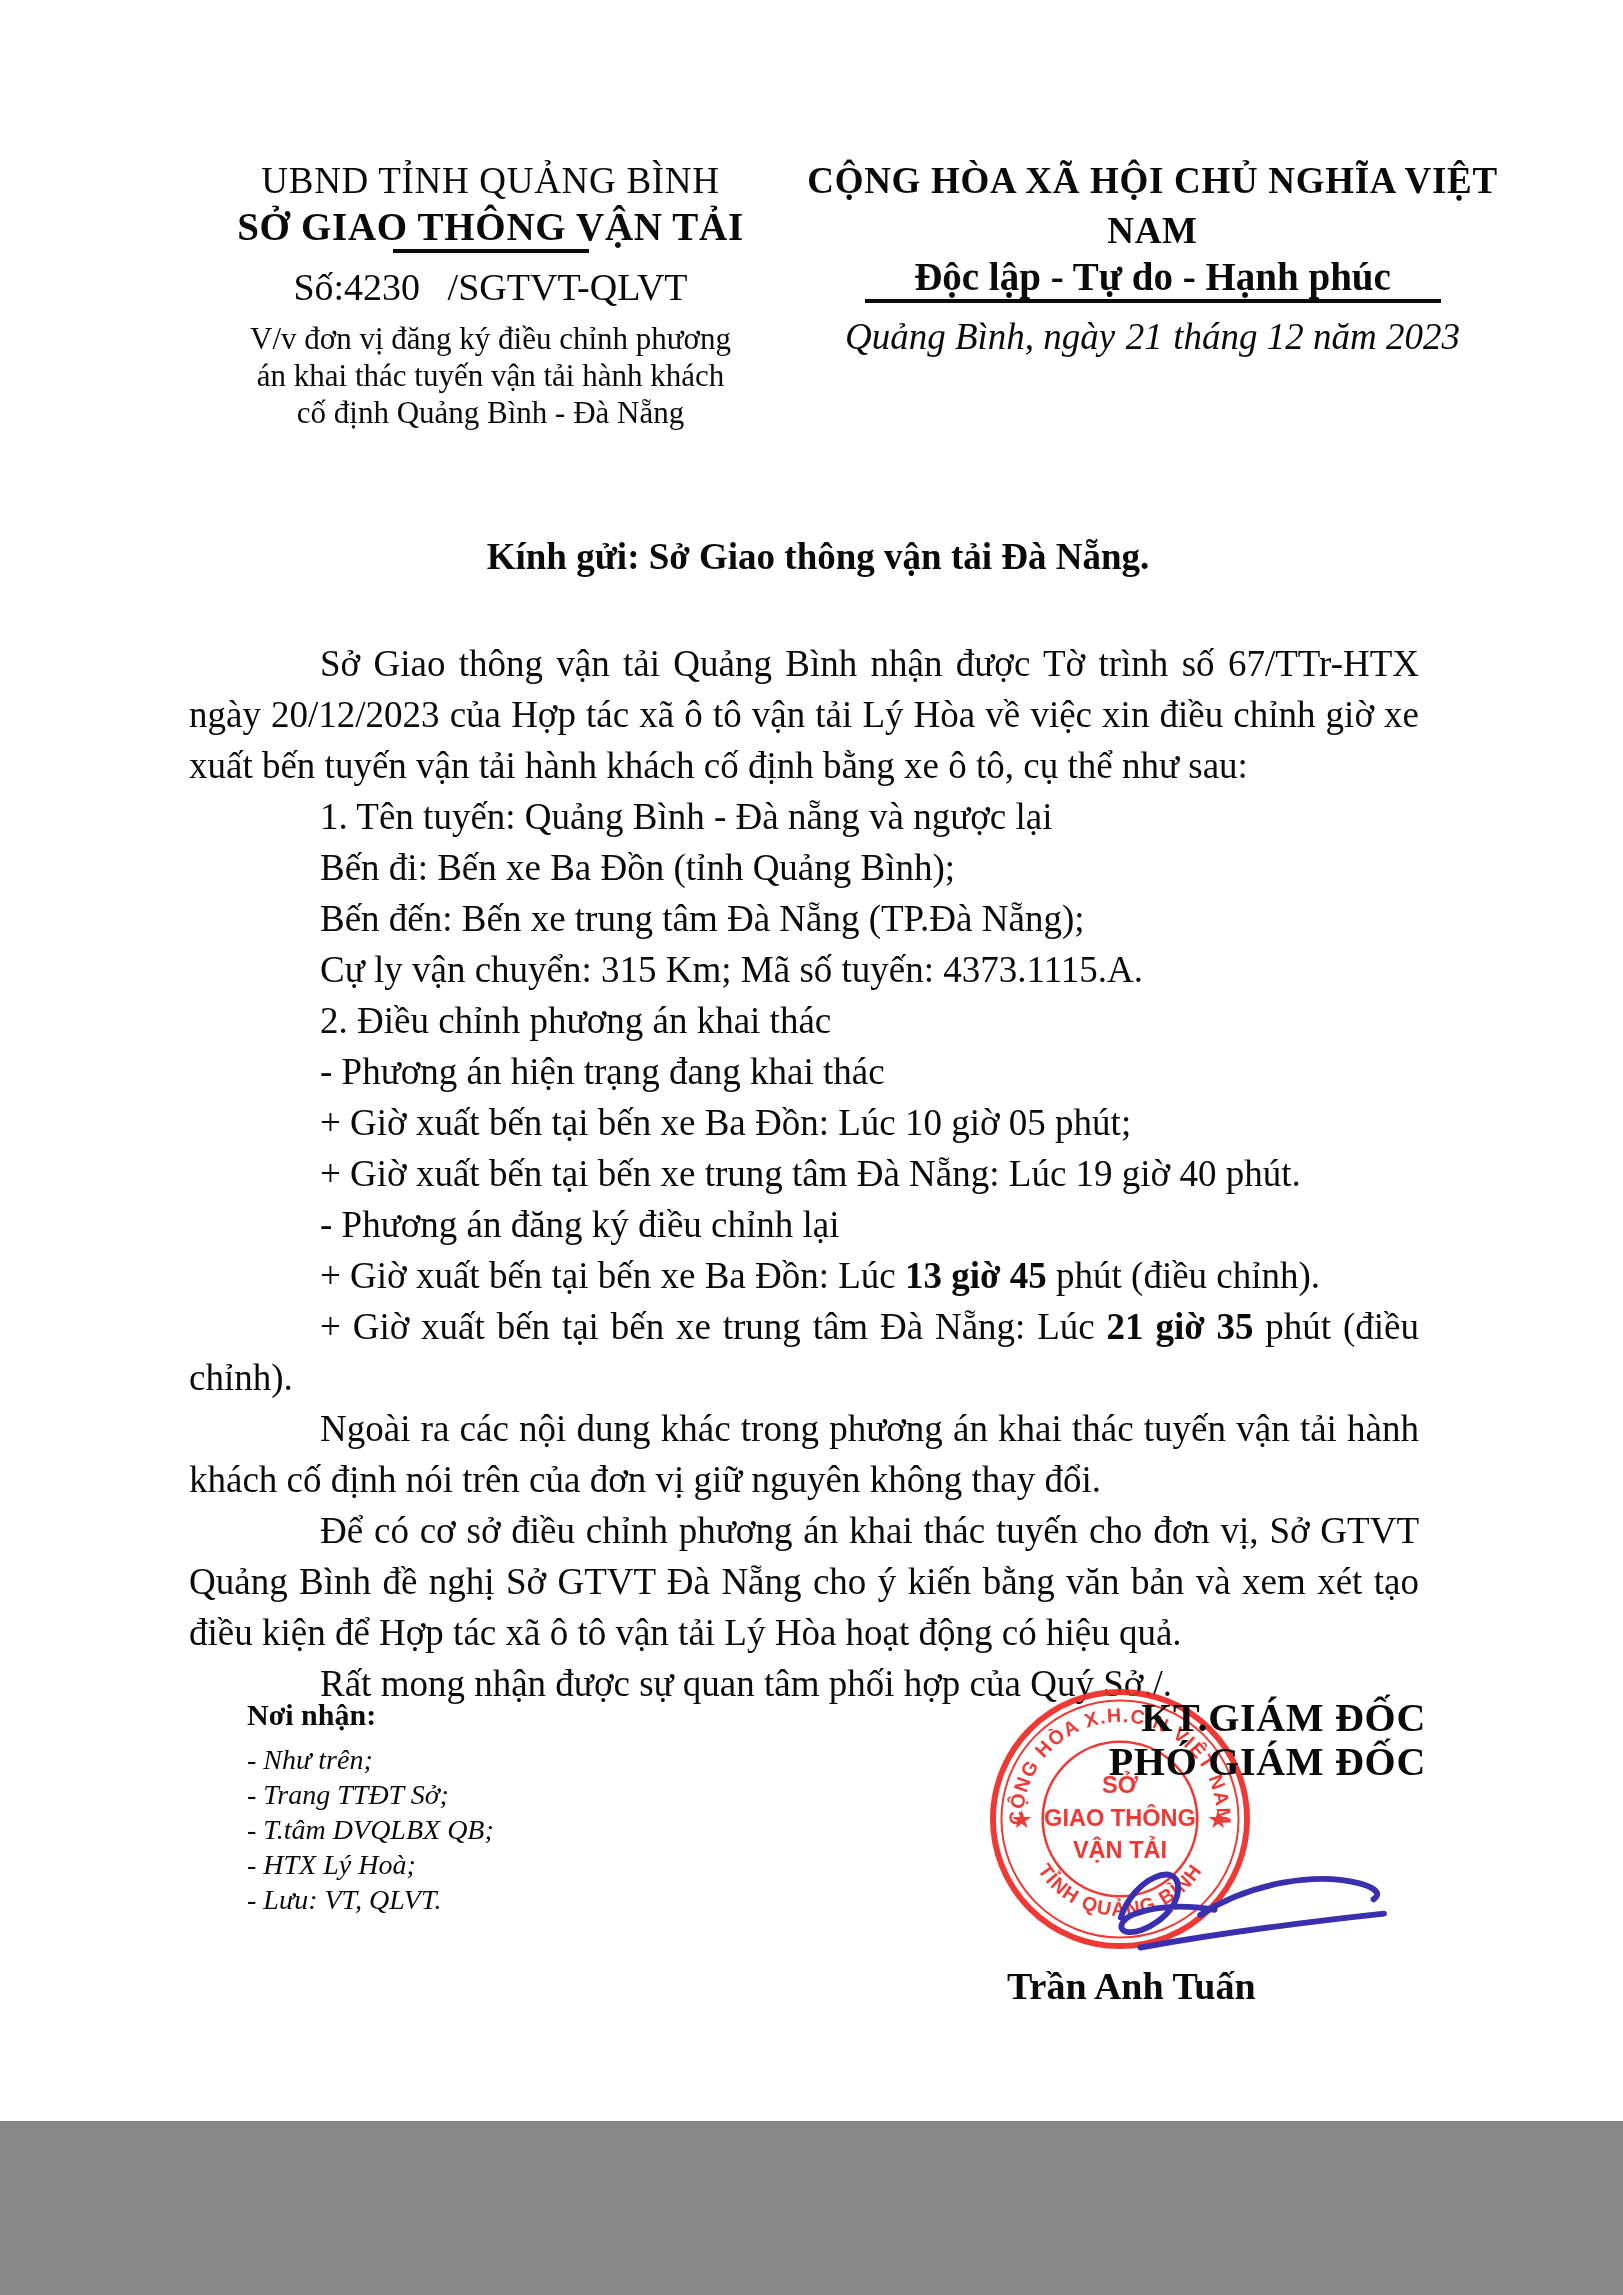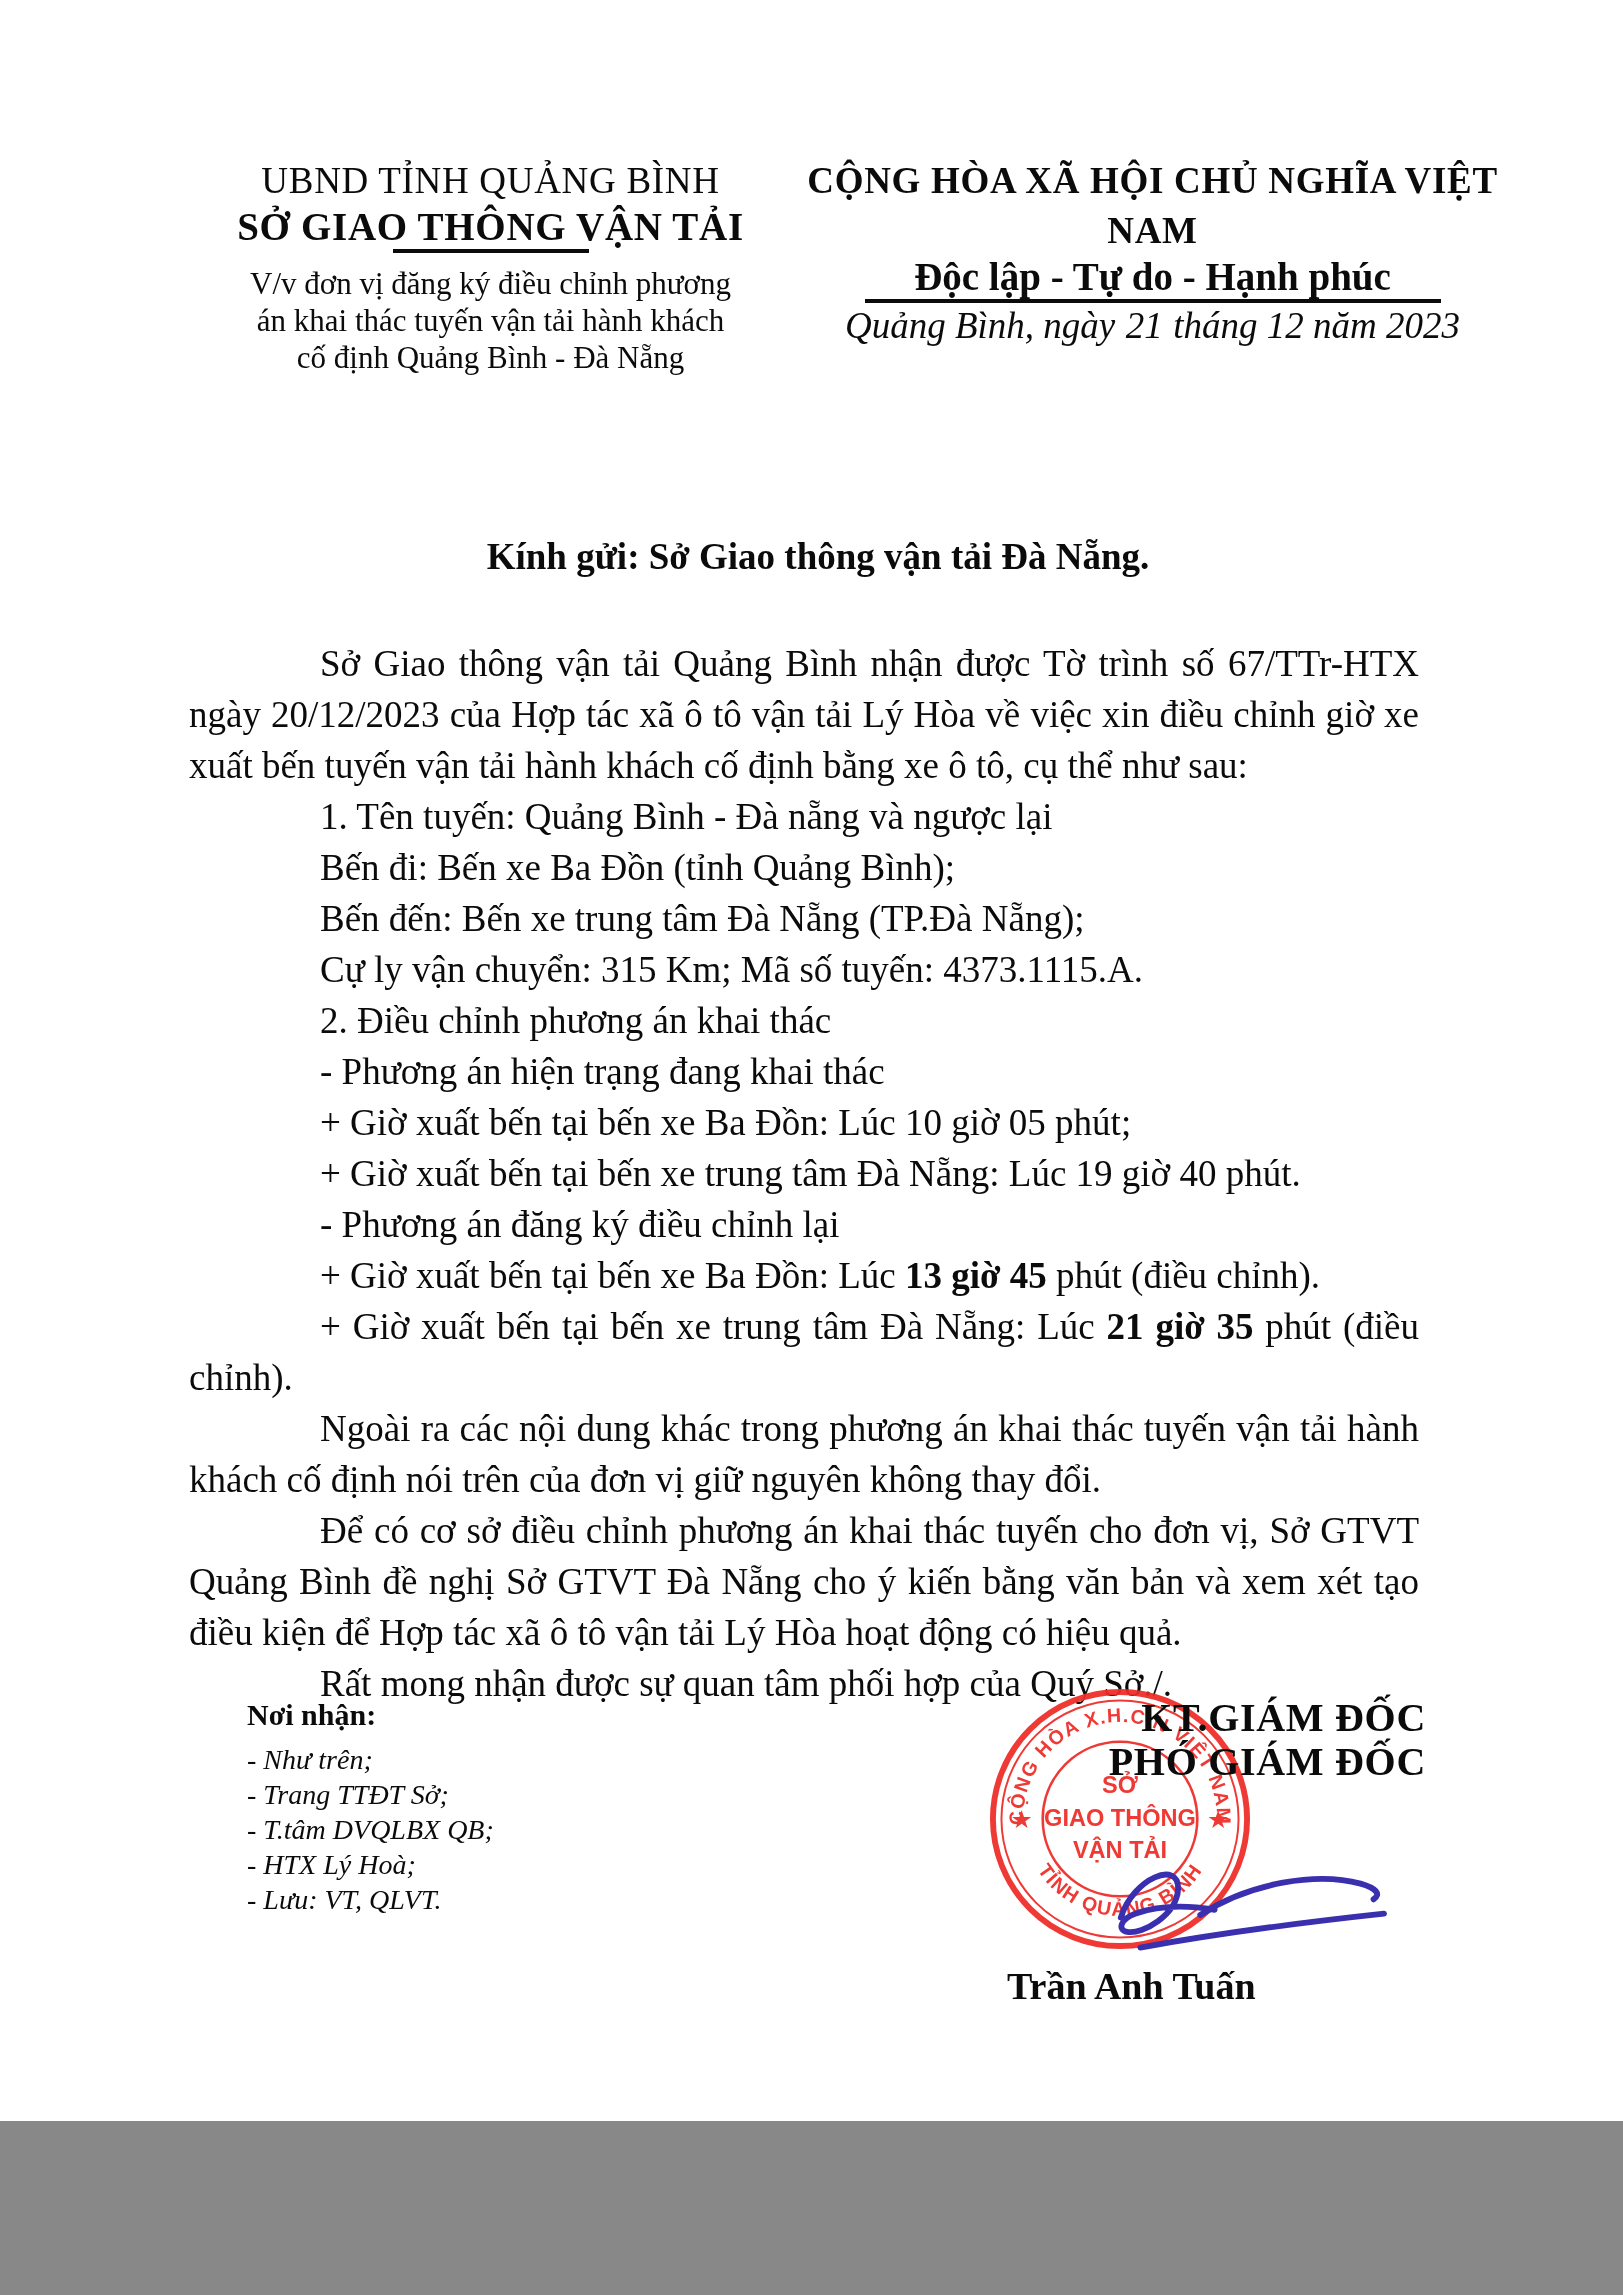--- a/index.html
+++ b/index.html
@@ -18,21 +18,21 @@
   .hl-rule{width:196px;height:3.9px;background:#0b0b0b;margin:1.3px auto 0 auto;}
   .hl-number{margin-top:13px;font-size:38px;line-height:42px;}
   .hl-number .gap{display:inline-block;width:27.5px;}
   .hl-subject{margin-top:11.8px;font-size:31px;line-height:37px;}
   .hl-subject span{display:block;}
 
   .header-right{position:absolute;left:765px;top:156px;width:775px;text-align:center;}
   .hr-national{font-size:37px;line-height:50px;font-weight:bold;letter-spacing:0.7px;}
   .hr-motto{font-size:39px;line-height:42px;font-weight:bold;}
   .hr-rule{width:576px;height:3.9px;background:#0b0b0b;margin:1.3px auto 0 auto;}
-  .hr-date{margin-top:2px;font-size:37px;line-height:42px;font-style:italic;}
+  .hr-date{margin-top:13px;font-size:37px;line-height:42px;font-style:italic;}
   .hr-date .day{display:inline-block;margin:0 10.5px;}
 
   
   .salutation{position:absolute;left:203px;top:531px;width:1230px;text-align:center;font-size:37px;line-height:51px;font-weight:bold;}
   .doc-body{position:absolute;left:189px;top:638px;width:1230px;font-size:37px;line-height:51px;text-align:justify;}
   .doc-body p{margin:0;text-indent:131px;}
   .b{font-weight:bold;}
 
   
   .footer-left{position:absolute;left:247px;top:1696px;width:497px;}
@@ -51,20 +51,23 @@
 </style>
 </head>
 <body>
 
 <div class="page">
 
   <div class="header-left">
     <div class="hl-org-parent">UBND TỈNH QUẢNG BÌNH</div>
     <div class="hl-org-name">SỞ GIAO THÔNG VẬN TẢI</div>
     <div class="hl-rule"></div>
+    <div class="hl-number">
+      <span>Số:4230</span><span class="gap"></span><span>/SGTVT-QLVT</span>
+    </div>
     <div class="hl-subject">
       <span>V/v đơn vị đăng ký điều chỉnh phương</span>
       <span>án khai thác tuyến vận tải hành khách</span>
       <span>cố định Quảng Bình - Đà Nẵng</span>
     </div>
   </div>
 
   <div class="header-right">
     <div class="hr-national">CỘNG HÒA XÃ HỘI CHỦ NGHĨA VIỆT NAM</div>
     <div class="hr-motto">Độc lập - Tự do - Hạnh phúc</div>

